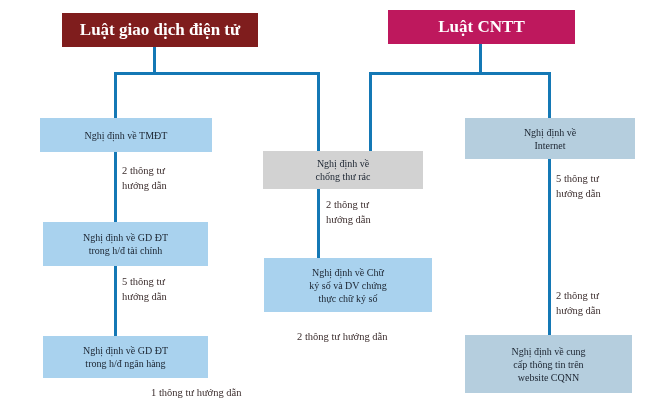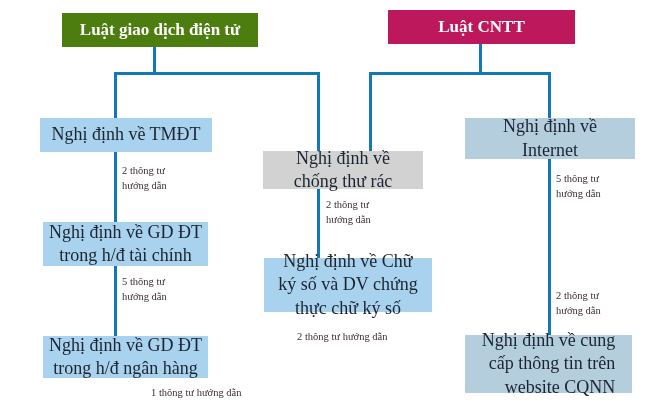--- a/index.html
+++ b/index.html
@@ -15,45 +15,45 @@
     position: absolute;
     display: flex;
     align-items: center;
     justify-content: center;
     color: #ffffff;
     font-weight: bold;
     font-size: 17px;
     text-align: center;
     z-index: 3;
   }
-  .hdr-left  { left: 62px;  top: 13px; width: 196px; height: 34px; background: #4d7c0f; }
+  .hdr-left  { left: 62px;  top: 13px; width: 196px; height: 34px; background: #7f1d1d; }
   .hdr-right { left: 388px; top: 10px; width: 187px; height: 34px; background: #be185d; }
   .node {
     position: absolute;
     display: flex;
     align-items: center;
     justify-content: center;
     text-align: center;
     white-space: pre-line;
     color: #1b2430;
-    font-size: 18px;
+    font-size: 10px;
     line-height: 1.3;
     z-index: 3;
   }
   .blue     { background: #a9d2ee; }
   .gray     { background: #d2d2d2; }
   .bluegray { background: #b5cede; }
   .n-tmdt      { left: 40px;  top: 118px; width: 172px; height: 34px; }
   .n-taichinh  { left: 43px;  top: 222px; width: 165px; height: 44px; }
   .n-nganhang  { left: 43px;  top: 336px; width: 165px; height: 42px; }
   .n-thurac    { left: 263px; top: 151px; width: 160px; height: 38px; }
   .n-chukyso   { left: 264px; top: 258px; width: 168px; height: 54px; }
   .n-internet  { left: 465px; top: 118px; width: 170px; height: 41px; }
   .n-ungdung   { left: 465px; top: 219px; width: 167px; height: 56px; }
-  .n-website   { left: 465px; top: 335px; width: 167px; height: 58px; text-align: right; }
+  .n-website   { left: 465px; top: 335px; width: 167px; height: 58px; }
   .line {
     position: absolute;
     background: #1478b5;
     z-index: 1;
   }
   .tt-label {
     position: absolute;
     color: #3c2e2e;
     font-size: 10.5px;
     line-height: 1.45;

